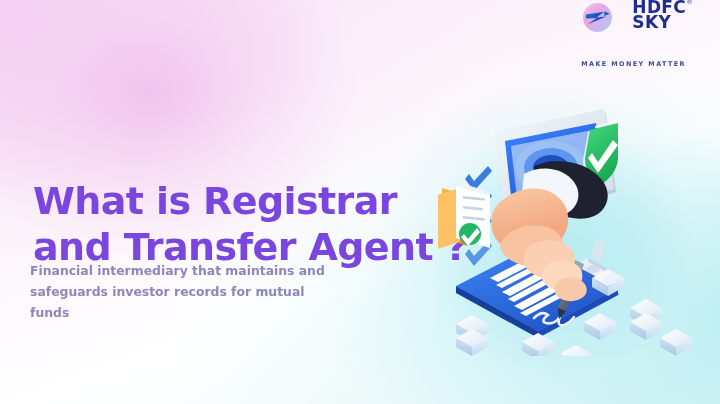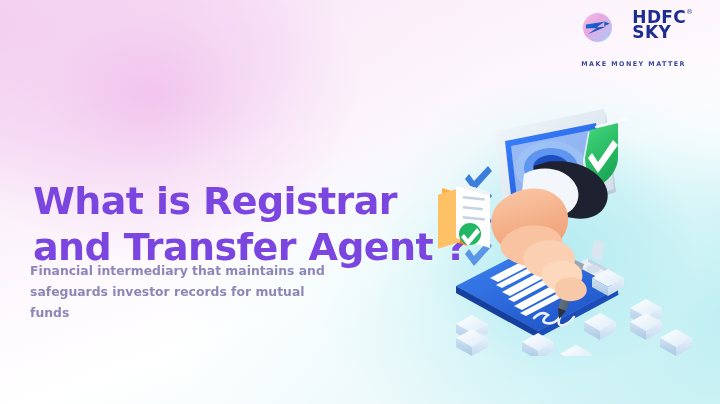--- a/index.html
+++ b/index.html
@@ -21,21 +21,21 @@
     background:radial-gradient(closest-side at 50% 50%, rgba(178,235,241,0.90) 0%, rgba(190,238,243,0.62) 45%, rgba(214,245,248,0.26) 72%, rgba(255,255,255,0) 100%);
     pointer-events:none;
   }
   .pink-wash{
     position:absolute;left:-60px;top:-70px;width:420px;height:330px;
     background:radial-gradient(closest-side at 50% 50%, rgba(240,190,236,0.80) 0%, rgba(243,206,240,0.48) 48%, rgba(255,255,255,0) 100%);
     pointer-events:none;
   }
 
   
-  #logo{position:absolute;right:34px;top:10px;display:flex;align-items:flex-start;gap:19px;}
+  #logo{position:absolute;right:34px;top:0;display:flex;align-items:flex-start;gap:19px;}
   #logo .mark{width:31px;height:31px;flex:0 0 31px;margin-top:2px;}
   #logo .wordwrap{position:relative;}
   #logo .word{
     font-family:"DejaVu Sans", sans-serif;
     font-weight:bold;color:#1d2d8f;font-size:17px;line-height:15px;
     letter-spacing:0.3px;
   }
   #logo .word .l2{display:block;}
   #logo .reg{
     position:absolute;right:-7px;top:-2px;font-size:7px;color:#4758a8;

